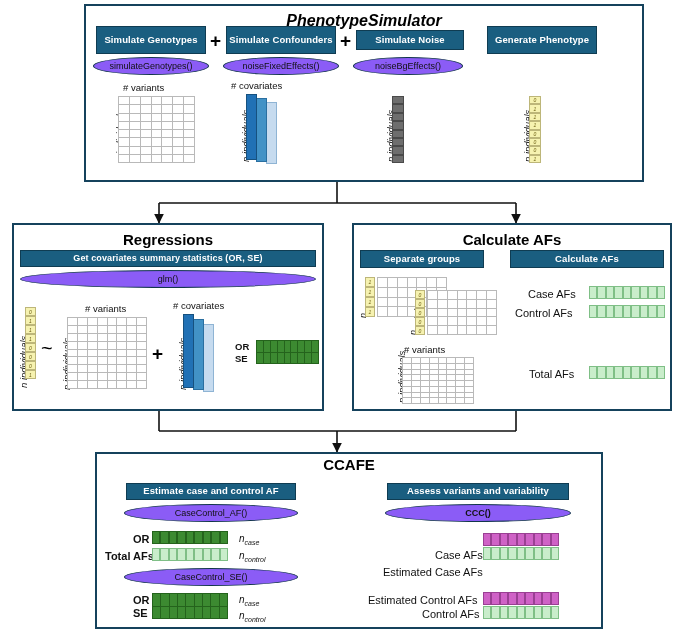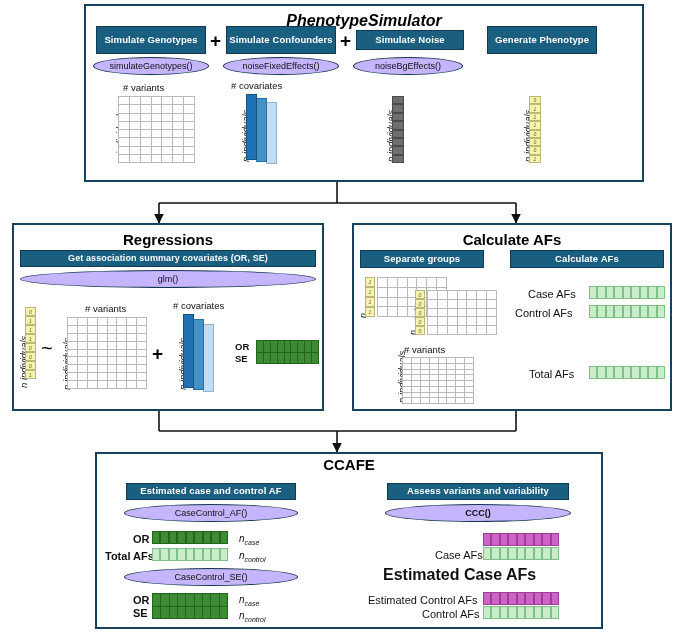--- a/index.html
+++ b/index.html
@@ -11,21 +11,21 @@
   .panel-title{position:absolute;left:0;right:0;text-align:center;
                font-weight:bold;font-size:15px;color:#000;}
   .panel-title.italic{font-style:italic;font-size:16px;}
 
   .blue-box{position:absolute;background:#1a5e80;border:1px solid #0f3c52;
             box-sizing:border-box;color:#fff;font-weight:bold;font-size:9.5px;
             display:flex;align-items:center;justify-content:center;text-align:center;
             line-height:1.15;letter-spacing:.1px;}
 
   .pill{position:absolute;border:1.6px solid #13364c;border-radius:50%;
-        background:#c4b5fd;box-sizing:border-box;display:flex;align-items:center;
+        background:#8b5cf6;box-sizing:border-box;display:flex;align-items:center;
         justify-content:center;font-size:9px;color:#111;}
 
   .plus{position:absolute;font-size:19px;font-weight:bold;color:#000;line-height:1;}
   .tilde{position:absolute;font-size:20px;color:#000;line-height:1;}
 
   .lbl{position:absolute;font-size:9.5px;color:#111;white-space:nowrap;}
   .lbl.b{font-weight:bold;}
   .vert{transform-origin:0 0;transform:rotate(-90deg);}
   .ital{font-style:italic;}
 
@@ -185,21 +185,21 @@
   <i>0</i>
   <i>0</i>
   <i>0</i>
   <i>1</i>
 </div>
 
 <div class="panel" style="left:12px;top:223px;width:312px;height:188px;">
   <div class="panel-title" style="top:6px;">Regressions</div>
 </div>
 
-<div class="blue-box" style="left:20px;top:250px;width:296px;height:17px;font-size:9px;">Get association summary covariates (OR, SE)</div>
+<div class="blue-box" style="left:20px;top:250px;width:296px;height:17px;font-size:9px;">Get covariates summary statistics (OR, SE)</div>
 <div class="pill" style="left:20px;top:270px;width:296px;height:18px;">glm()</div>
 
 <div class="lbl vert ital" style="left:18px;top:388px;">n individuals</div>
 <div class="vcells yellow" style="left:25px;top:307px;width:11px;height:72px;">
   <i>0</i>
   <i>1</i>
   <i>1</i>
   <i>1</i>
   <i>0</i>
   <i>0</i>
@@ -519,21 +519,21 @@
     <i></i>
     <i></i>
     <i></i>
     <i></i>
 </div>
 
 <div class="panel" style="left:95px;top:452px;width:508px;height:177px;">
   <div class="panel-title" style="top:2px;">CCAFE</div>
 </div>
 
-<div class="blue-box" style="left:126px;top:483px;width:170px;height:17px;">Estimated case and control AF</div>
+<div class="blue-box" style="left:126px;top:483px;width:170px;height:17px;">Estimate case and control AF</div>
 <div class="pill" style="left:124px;top:504px;width:174px;height:18px;">CaseControl_AF()</div>
 
 <div class="blue-box" style="left:387px;top:483px;width:182px;height:17px;">Assess variants and variability</div>
 <div class="pill" style="left:385px;top:504px;width:186px;height:18px;font-weight:bold;">CCC()</div>
 
 <div class="lbl b" style="left:133px;top:533px;font-size:11px;">OR</div>
 <div class="cells dgreen" style="left:152px;top:531px;width:76px;height:13px;">
   <i></i>
     <i></i>
     <i></i>
@@ -582,21 +582,21 @@
     <i style="background:#3c8a31;border-color:#24631c;"></i>
   <i style="background:#3c8a31;border-color:#24631c;"></i>
     <i style="background:#3c8a31;border-color:#24631c;"></i>
   <i style="background:#3c8a31;border-color:#24631c;"></i>
     <i style="background:#3c8a31;border-color:#24631c;"></i>
   <i style="background:#3c8a31;border-color:#24631c;"></i>
 </div>
 <div class="lbl ital" style="left:239px;top:594px;font-size:10px;">n<sub style="font-size:7px;">case</sub></div>
 <div class="lbl ital" style="left:239px;top:610px;font-size:10px;">n<sub style="font-size:7px;">control</sub></div>
 
-<div class="lbl" style="left:383px;top:566px;font-size:16px;font-weight:bold;">Estimated Case AFs</div>
+<div class="lbl" style="left:383px;top:566px;font-size:11px;">Estimated Case AFs</div>
 <div class="cells magenta" style="left:483px;top:533px;width:76px;height:13px;">
   <i></i>
     <i></i>
     <i></i>
     <i></i>
     <i></i>
     <i></i>
     <i></i>
     <i></i>
     <i></i>

